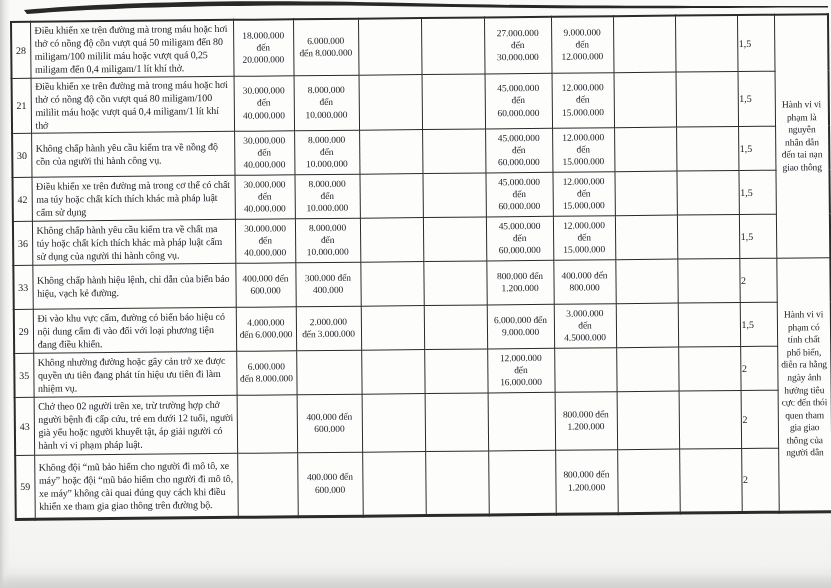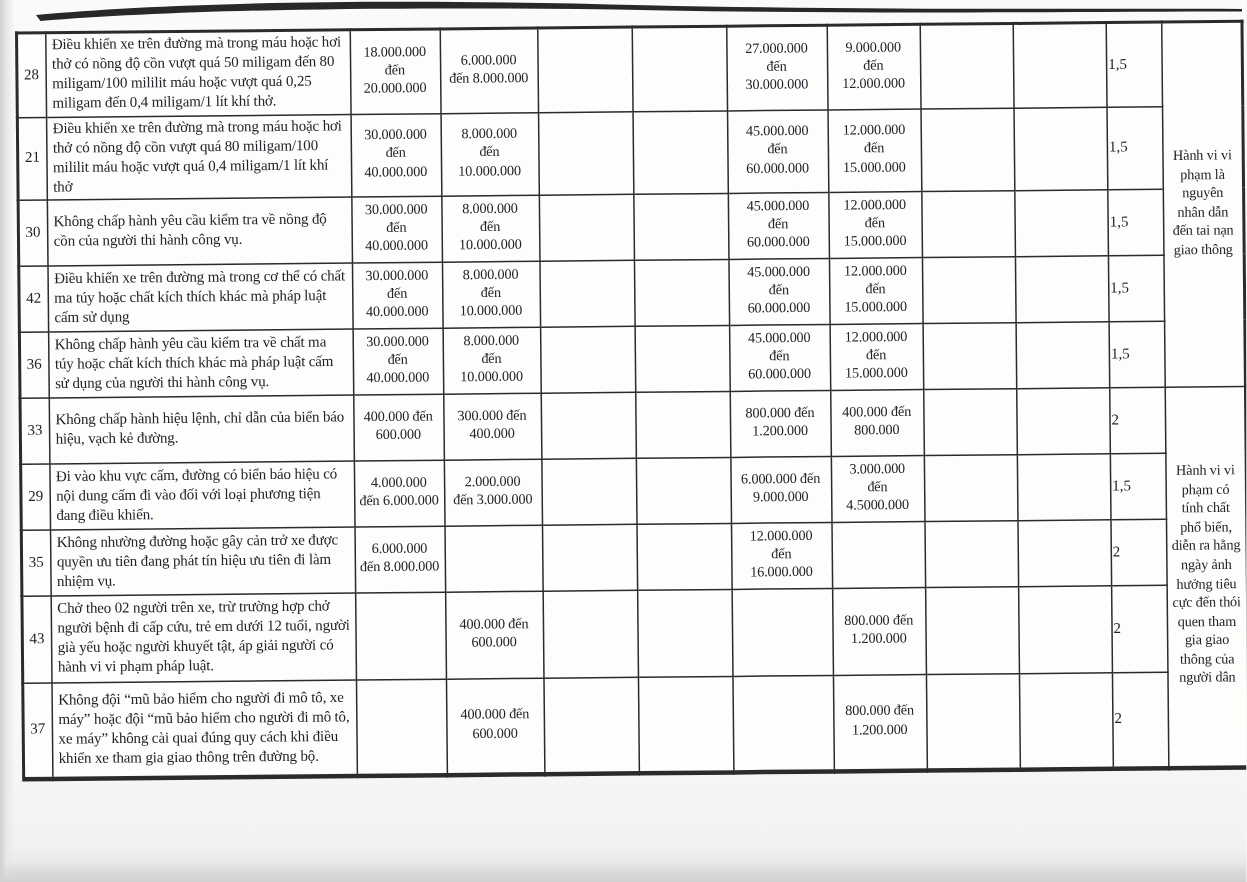--- a/index.html
+++ b/index.html
@@ -262,21 +262,21 @@
             <td class="c-fine"></td>
             <td class="c-fine"></td>
             <td class="c-fine"></td>
             <td class="c-fine">800.000 đến
 1.200.000</td>
             <td class="c-fine"></td>
             <td class="c-fine"></td>
             <td class="c-ratio">2</td>
           </tr>
           <tr style="height: 64px;">
-            <td class="c-no">37</td>
+            <td class="c-no">59</td>
             <td class="c-desc">Không đội “mũ bảo hiểm cho người đi mô tô, xe máy” hoặc đội “mũ bảo hiểm cho người đi mô tô, xe máy” không cài quai đúng quy cách khi điều khiển xe tham gia giao thông trên đường bộ.</td>
             <td class="c-fine"></td>
             <td class="c-fine">400.000 đến
 600.000</td>
             <td class="c-fine"></td>
             <td class="c-fine"></td>
             <td class="c-fine"></td>
             <td class="c-fine">800.000 đến
 1.200.000</td>
             <td class="c-fine"></td>

